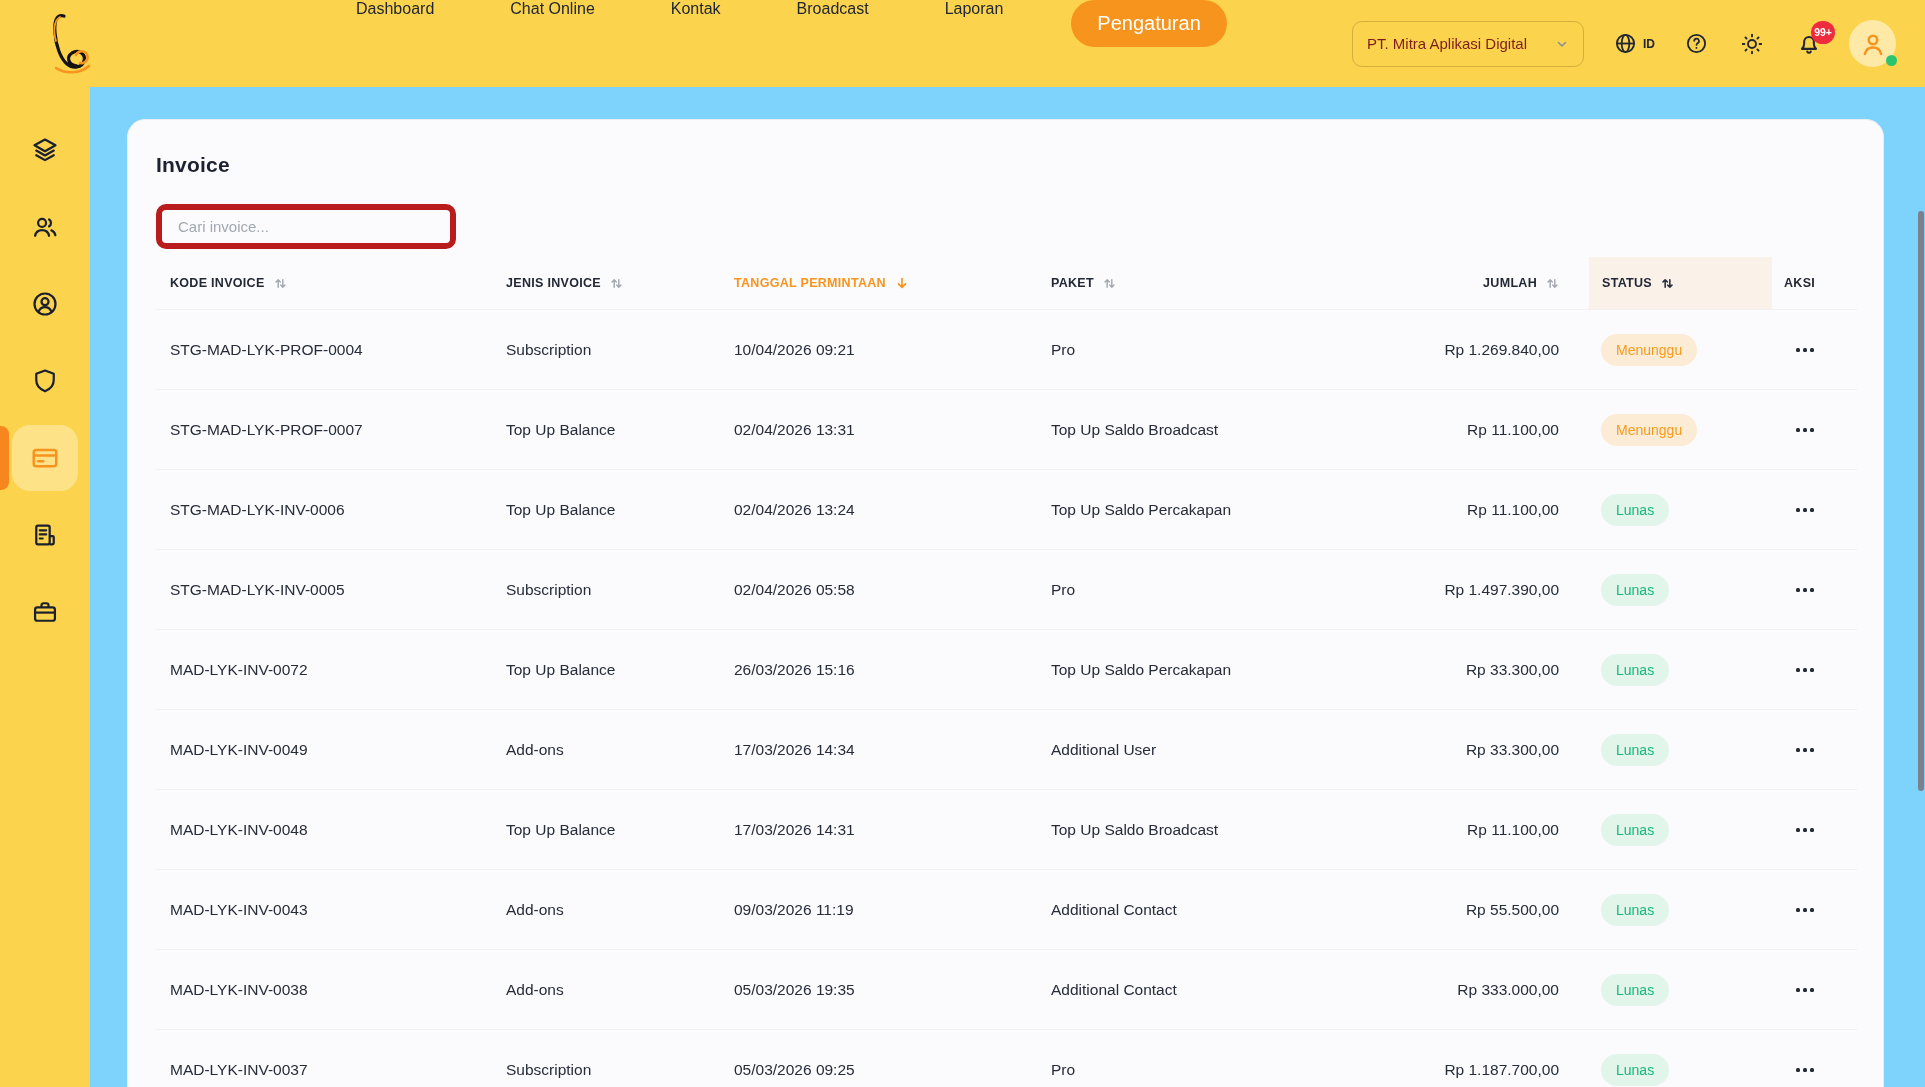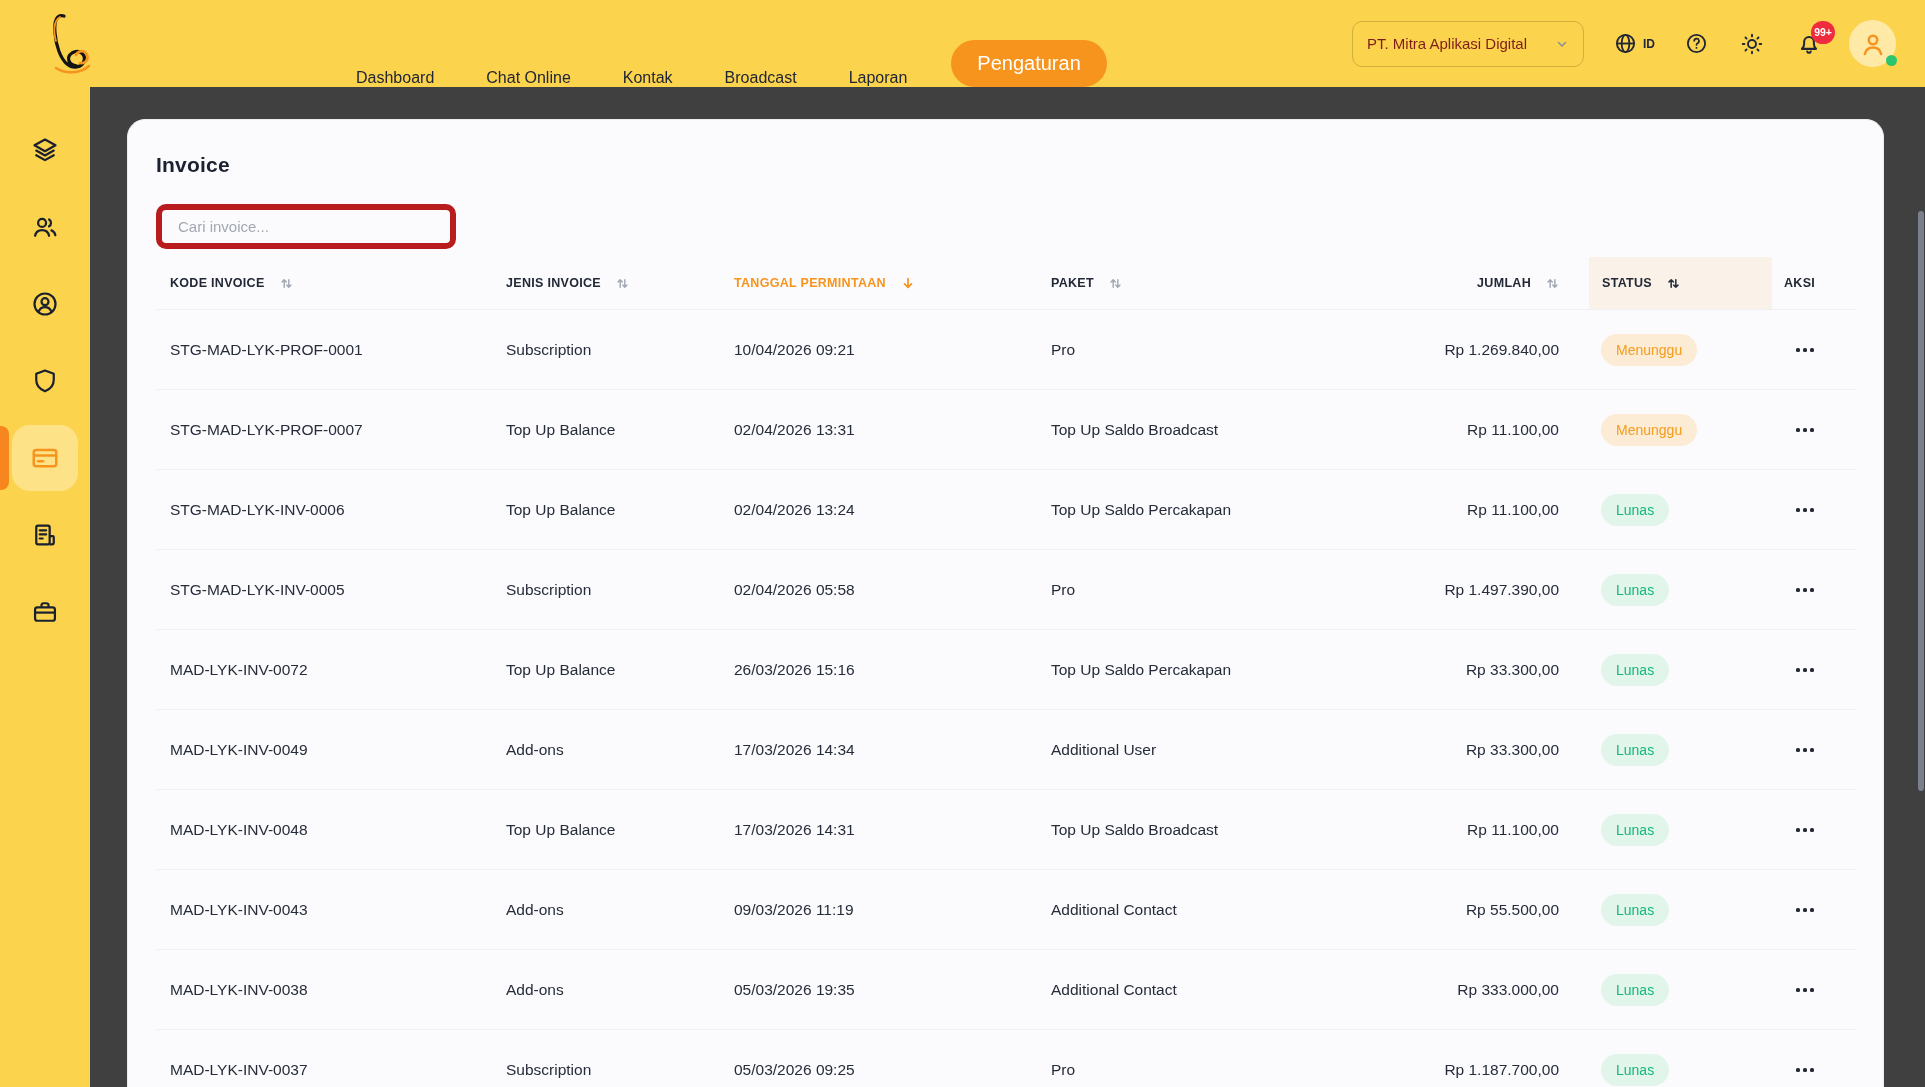--- a/index.html
+++ b/index.html
@@ -2,21 +2,21 @@
 <html><head>
 <meta charset="utf-8">
 <style>
   * { margin:0; padding:0; box-sizing:border-box; }
   html,body { width:1925px; height:1087px; overflow:hidden; }
   body { font-family:"Liberation Sans", sans-serif; background:#F6F7F9; color:#202634; position:relative; }
 
   
   .topbar { position:absolute; top:0; left:0; width:1925px; height:87px; background:#FCD34D; z-index:5; }
   .logo { position:absolute; left:40px; top:11px; width:62px; height:66px; }
-  .topbar-nav { position:absolute; left:356px; top:0; height:87px; display:flex; align-items:flex-end; gap:52px; }
+  .topbar-nav { position:absolute; left:356px; top:0; height:87px; display:flex; align-items:flex-start; gap:76px; }
   .nav-item { font-size:16px; font-weight:500; color:#202634; cursor:pointer; white-space:nowrap; }
   .settings-pill { background:#F7941E; color:#FFFFFF; font-size:20px; font-weight:400; border:none; border-radius:999px; padding:12px 26px; cursor:pointer; margin-left:-8px; }
   .topbar-right { position:absolute; right:29px; top:0; height:87px; display:flex; align-items:center; }
   .company-select { width:232px; height:46px; border:1px solid rgba(98,84,26,0.28); border-radius:10px; display:flex; align-items:center; justify-content:space-between; padding:0 14px; cursor:pointer; margin-right:30px; }
   .company-select .val { color:#7f1d1d; font-size:15px; white-space:nowrap; overflow:hidden; }
   .icon-btn { background:none; border:none; cursor:pointer; display:flex; align-items:center; padding:0; }
   .lang-group { display:flex; align-items:center; gap:6px; margin-right:30px; cursor:pointer; }
   .lang-label { font-size:12px; font-weight:700; color:#202634; }
   .mr32 { margin-right:32px; }
   .bell-wrap { position:relative; margin-right:27px; }
@@ -25,31 +25,31 @@
   .online-dot { position:absolute; right:-1px; bottom:1px; width:11px; height:11px; border-radius:50%; background:#2BC46F; }
 
   
   .sidebar { position:absolute; left:0; top:87px; width:90px; height:1000px; background:#FCD34D; z-index:4; }
   .side-list { display:flex; flex-direction:column; align-items:center; padding-top:30px; gap:11px; }
   .side-item { width:66px; height:66px; border-radius:18px; display:flex; align-items:center; justify-content:center; cursor:pointer; }
   .side-item.active { background:#FEE287; }
   .side-indicator { position:absolute; left:0; top:339px; width:9px; height:64px; background:#F7861E; border-radius:0 8px 8px 0; }
 
   
-  .main { position:absolute; left:90px; top:87px; width:1835px; height:1000px; background:#404040; }
+  .main { position:absolute; left:90px; top:87px; width:1835px; height:1000px; background:#7dd3fc; }
   .card { position:absolute; left:37px; top:32px; width:1757px; height:1040px; background:#FBFBFD; border:1px solid #ECEDF1; border-radius:18px; padding:33px 28px 0 28px; }
   .page-title { font-size:21px; font-weight:700; color:#1B2130; letter-spacing:.2px; }
   .search-input { margin-top:27px; width:300px; height:45px; border:6px solid #b91c1c; border-radius:10px; background:#FBFBFD; padding:0 16px; font-size:15px; color:#384050; outline:none; display:block; font-family:"Liberation Sans", sans-serif; }
   .search-input::placeholder { color:#A2A8B1; }
 
   .inv-table { margin-top:8px; width:1701px; }
   .trow { display:grid; grid-template-columns:350px 228px 317px 316px 192px 225px 73px; align-items:center; height:80px; border-top:1px solid #EFF0F3; }
   .thead { height:52px; border-top:none; position:relative; }
   .status-hl { position:absolute; left:1433px; top:0; width:183px; height:52px; background:#FAF1E8; z-index:0; }
-  .th { display:flex; align-items:center; gap:15px; font-size:12.5px; font-weight:700; letter-spacing:.3px; color:#222836; z-index:1; cursor:pointer; }
+  .th { display:flex; align-items:center; gap:9px; font-size:12.5px; font-weight:700; letter-spacing:.3px; color:#222836; z-index:1; cursor:pointer; }
   .th.c1 { padding-left:14px; }
   .th.c5 { justify-content:flex-end; }
   .th.c6 { padding-left:43px; }
   .th.active-sort { color:#F7941E; }
   .sort-icon { color:#A0A5AF; flex:none; }
   .sort-icon.dark { color:#2A3040; }
   .sort-icon.orange { color:#F7941E; }
 
   .td { font-size:15.5px; color:#262C3A; }
   .td.c1 { padding-left:14px; }
@@ -250,21 +250,21 @@
             <path d="M4.5 11 V3 M2.2 5.3 L4.5 3 L6.8 5.3" fill="none" stroke="currentColor" stroke-width="1.7" stroke-linecap="round" stroke-linejoin="round"></path>
             <path d="M9.5 3 V11 M7.2 8.7 L9.5 11 L11.8 8.7" fill="none" stroke="currentColor" stroke-width="1.7" stroke-linecap="round" stroke-linejoin="round"></path>
           </svg>
         </div>
         <div class="th c7">
           <span>AKSI</span>
         </div>
       </div>
 
       <div class="trow">
-        <div class="td c1">STG-MAD-LYK-PROF-0001</div>
+        <div class="td c1">STG-MAD-LYK-PROF-0004</div>
         <div class="td c2">Subscription</div>
         <div class="td c3">10/04/2026 09:21</div>
         <div class="td c4">Pro</div>
         <div class="td c5">Rp 1.269.840,00</div>
         <div class="td c6"><span class="badge" data-variant="warning">Menunggu</span></div>
         <div class="td c7">
             <button class="dots-btn">
               <i></i>
               <i></i>
               <i></i>

